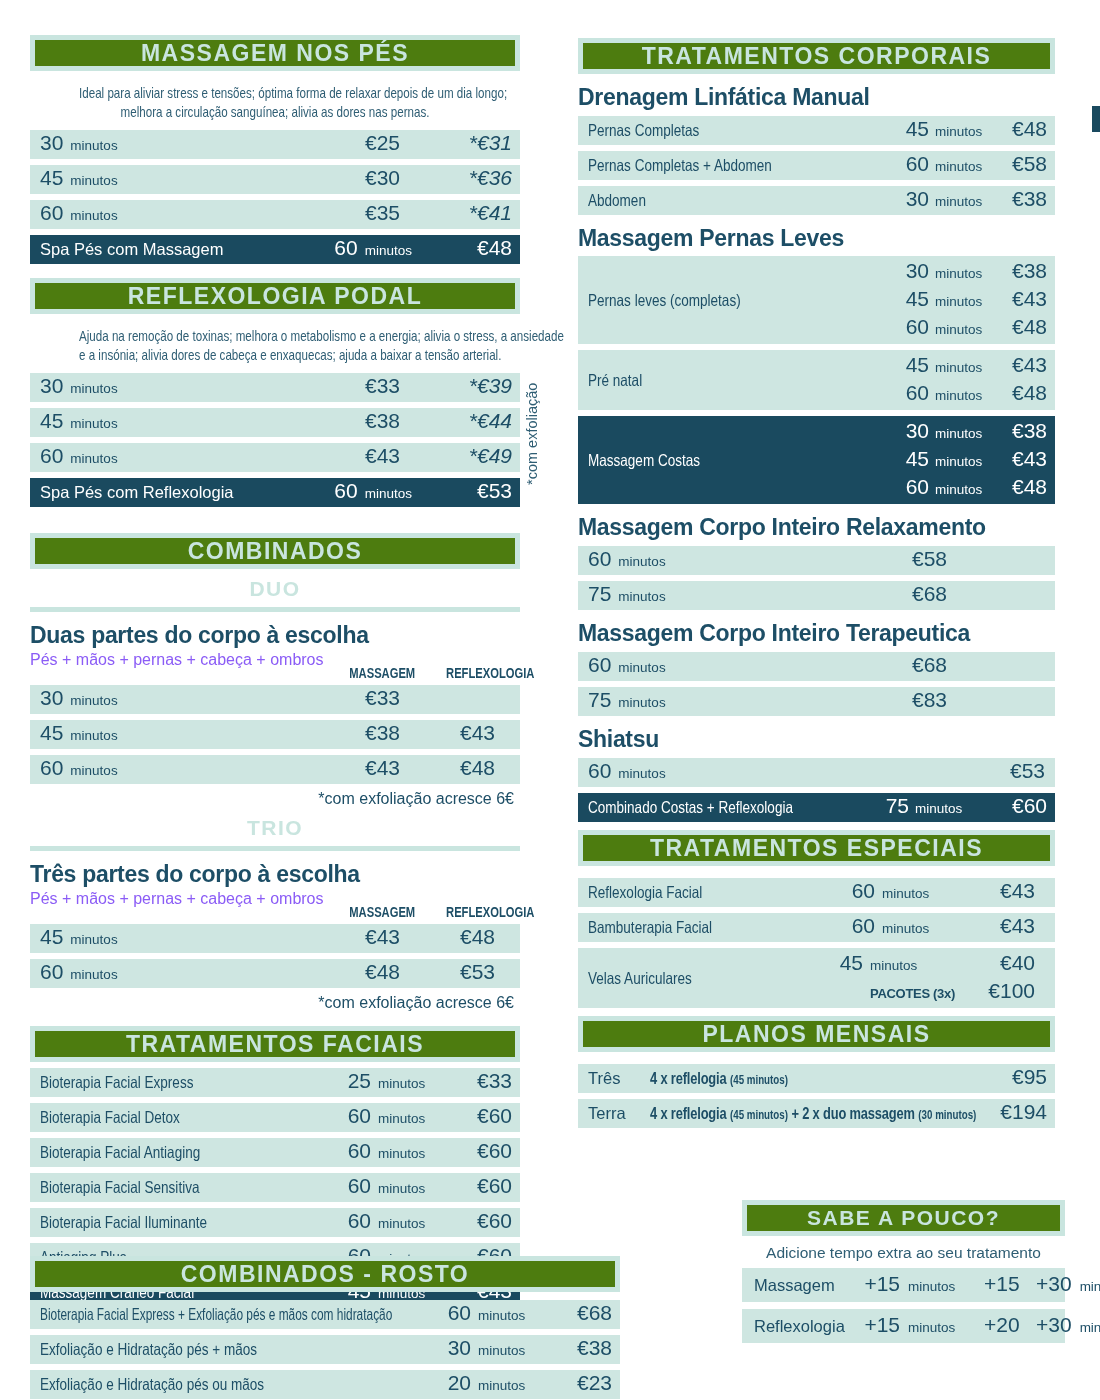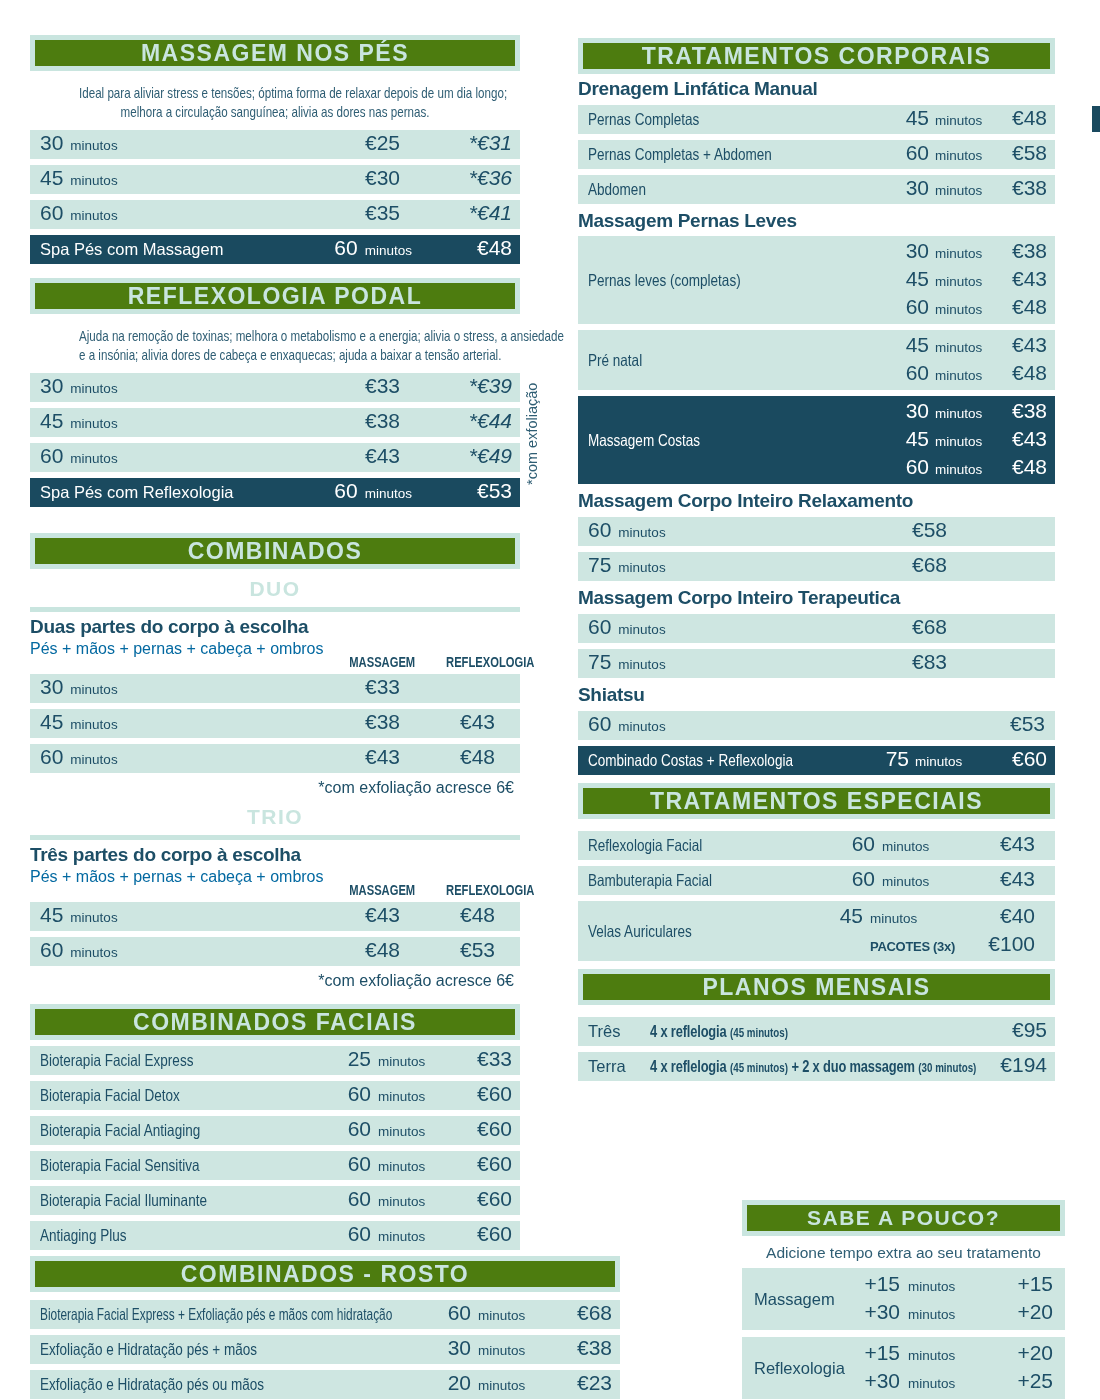--- a/index.html
+++ b/index.html
@@ -40,23 +40,23 @@
   .wstar{width:112px;text-align:right;font-style:italic;}
   .wsp{width:100px;text-align:right;}
   .w44{width:44px;text-align:right;}
   .w72{width:72px;}
   .w62{width:62px;text-align:right;}
   .cond{display:inline-block;transform:scaleX(0.82);transform-origin:0 50%;white-space:nowrap;}
   .cond72{display:inline-block;transform:scaleX(0.72);transform-origin:0 50%;white-space:nowrap;}
 
   .sub{text-align:center;color:#c9e5df;font-weight:bold;font-size:21px;letter-spacing:1.5px;margin-top:8px;}
   .divider{height:5px;background:#c9e5df;margin-top:6px;}
-  .bhead{font-weight:bold;font-size:19px;letter-spacing:-0.3px;margin-top:4px;}
+  .bhead{font-weight:bold;font-size:23px;letter-spacing:-0.3px;margin-top:10px;}
   .parts-row{position:relative;height:34px;margin-bottom:2px;}
-  .parts{position:absolute;left:0;top:2px;font-size:16px;color:#0369a1;}
+  .parts{position:absolute;left:0;top:2px;font-size:16px;color:#8b5cf6;}
   .colheads{position:absolute;right:0;bottom:2px;display:flex;font-weight:bold;font-size:14px;}
   .cm{width:105px;text-align:center;}
   .cr{width:85px;text-align:center;}
   .chl{display:inline-block;transform:scaleX(0.8);transform-origin:50% 50%;white-space:nowrap;}
   .prow.duo{padding-right:0;}
   .note{text-align:right;font-size:16px;margin:2px 6px 6px 0;}
 
   .rgrp{display:flex;width:152px;align-items:baseline;}
   .rgrp.w172{width:172px;}
   .rn{width:34px;text-align:right;font-size:21px;}
@@ -81,21 +81,21 @@
 
   .plabel{width:62px;font-size:16.5px;}
   .pdesc{flex:1;min-width:0;overflow:visible;}
   .pdi{display:inline-block;transform:scaleX(0.78);transform-origin:0 50%;white-space:nowrap;}
   .b17{font-weight:bold;font-size:16.5px;letter-spacing:-0.2px;}
   .b13{font-weight:bold;font-size:12.5px;}
 
   .stitle{text-align:center;font-size:15.5px;margin-top:8px;color:#2f5e74;}
   .sblock{display:flex;background:#cee6e1;margin-bottom:7px;padding:3px 12px;}
   .slabel{flex:1;align-self:center;font-size:16.5px;}
-  .slines{display:flex;flex-direction:column;width:205px;}
+  .slines{display:flex;flex-direction:row;width:205px;}
   .sline{display:flex;align-items:baseline;line-height:25px;}
   .sa{width:52px;text-align:right;font-size:21px;}
   .su{width:76px;margin-left:8px;font-size:13.5px;}
   .sp{flex:1;text-align:right;font-size:21px;}
 
   .vnote{position:absolute;left:524px;top:363px;width:22px;height:122px;}
   .vnote span{writing-mode:vertical-rl;transform:rotate(180deg);font-size:14.5px;
               color:#2f5e74;white-space:nowrap;display:inline-block;height:122px;}
   .notch{position:absolute;left:1092px;top:106px;width:8px;height:26px;background:#1a4a5f;}
 </style>
@@ -225,21 +225,21 @@
   </div>
   <div class="prow duo">
     <span class="n">60</span>
     <span class="u">minutos</span>
     <span class="grow"></span>
     <span class="p cm">€48</span>
     <span class="p cr">€53</span>
   </div>
   <div class="note">*com exfoliação acresce 6€</div>
 
-  <div class="hbox mt14">COMBINADOS FACIAIS</div>
+  <div class="hbox mt14">TRATAMENTOS FACIAIS</div>
   <div class="mt6"></div>
   <div class="prow">
     <span class="lbl grow"><span class="cond">Bioterapia Facial Express</span></span>
     <span class="n w44">25</span>
     <span class="u w72">minutos</span>
     <span class="p w62">€33</span>
   </div>
   <div class="prow">
     <span class="lbl grow"><span class="cond">Bioterapia Facial Detox</span></span>
     <span class="n w44">60</span>

